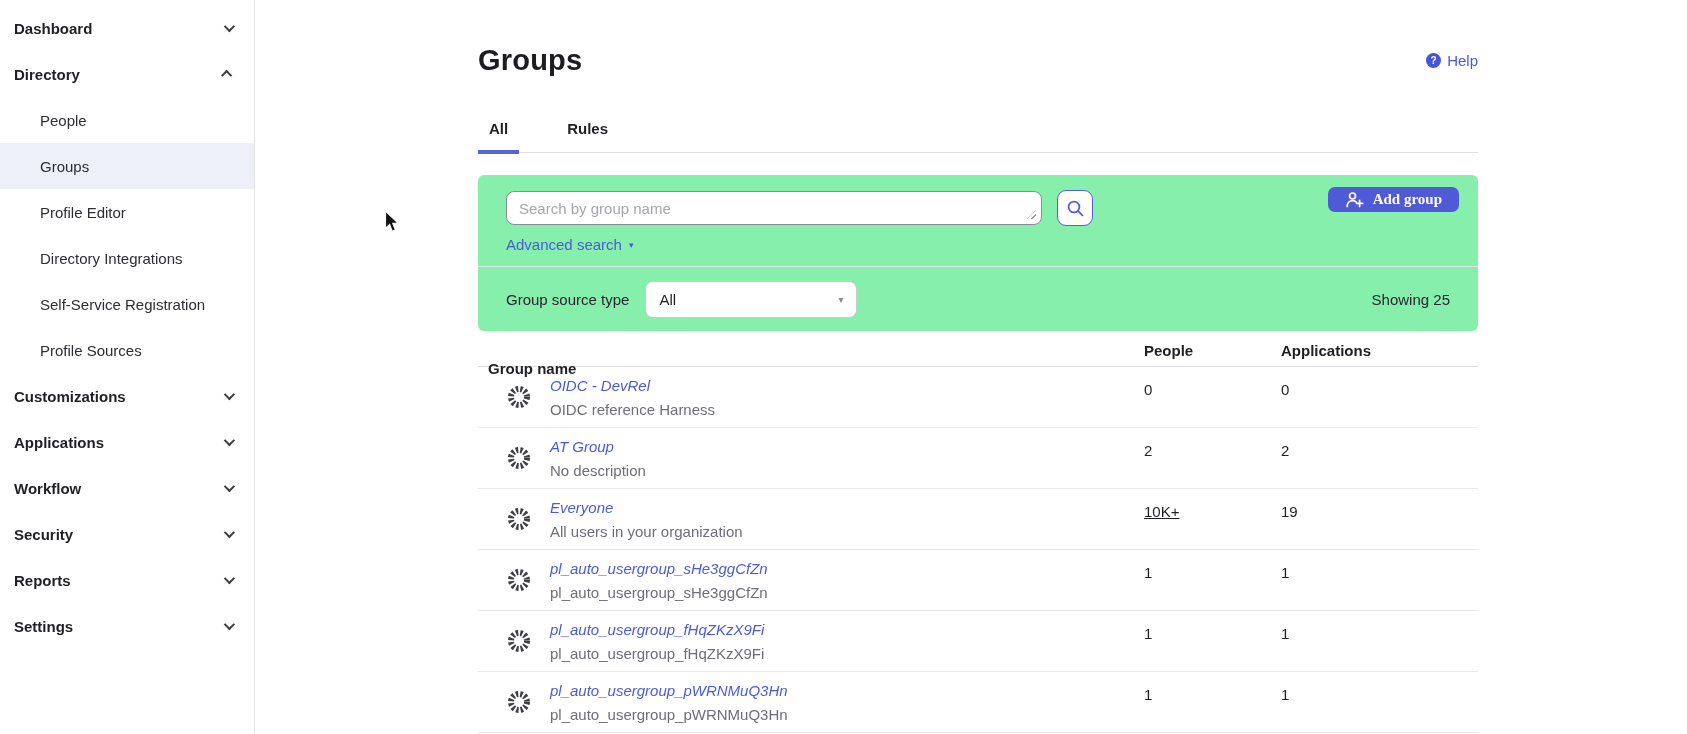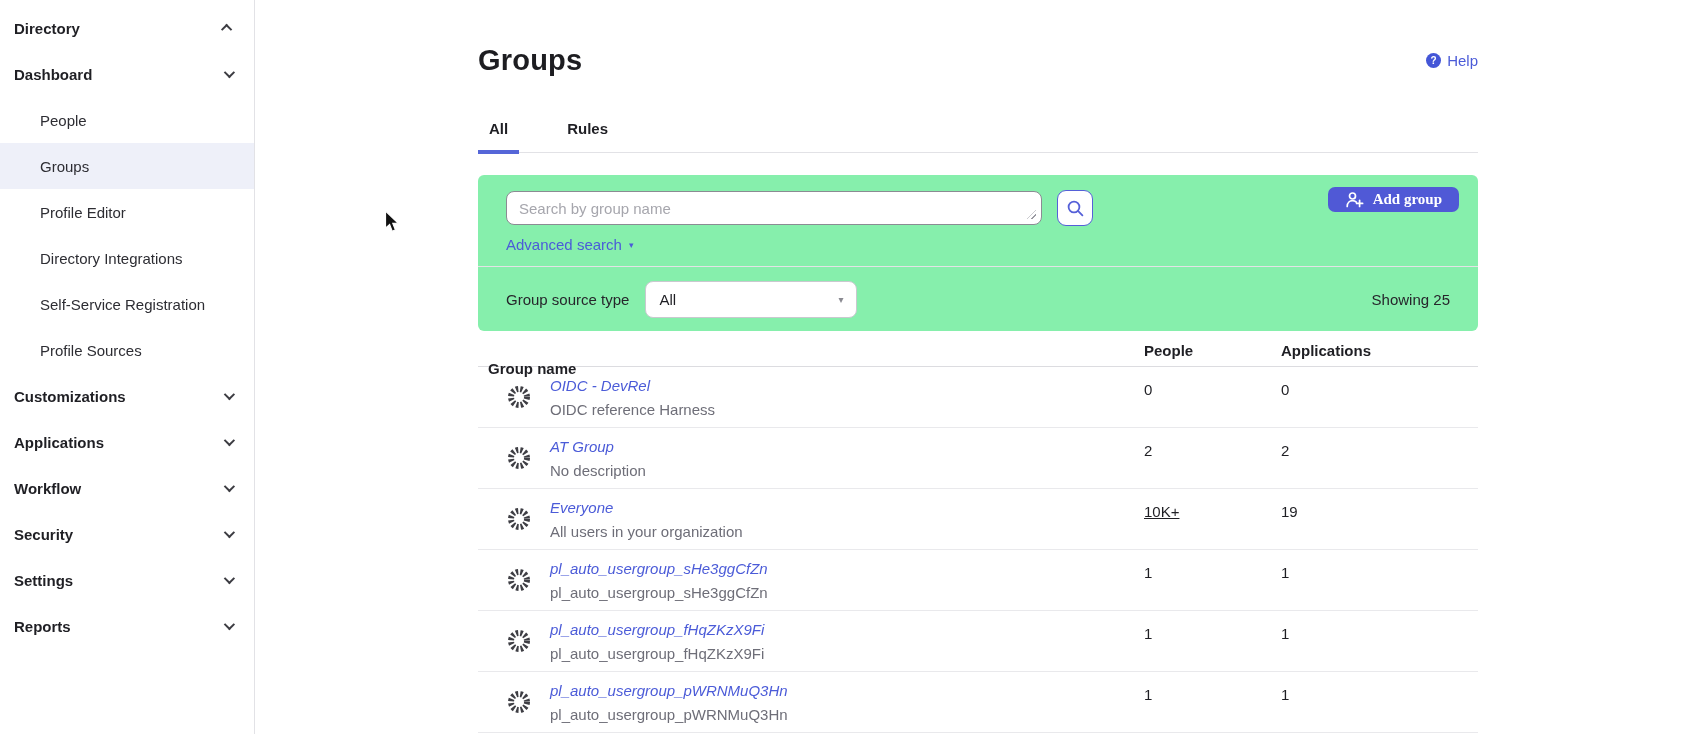--- a/index.html
+++ b/index.html
@@ -81,27 +81,27 @@
   .cell-apps { flex:1; padding-top:14px; font-size:15px; color:#1f1f24; }
   .count-link { text-decoration:underline; cursor:pointer; }
 
   .cursor { position:absolute; left:384px; top:210px; z-index:9; pointer-events:none; }
 </style>
 </head>
 <body>
 
 <nav class="sidebar">
   <div class="nav-item top">
+    <span>Dashboard</span>
+    <span class="chev"></span>
+  </div>
+  <div class="nav-item top">
     <span>Directory</span>
     <span class="chev up"></span>
   </div>
-  <div class="nav-item top">
-    <span>Dashboard</span>
-    <span class="chev"></span>
-  </div>
   <div class="nav-item sub">
     <span>People</span>
   </div>
   <div class="nav-item sub selected">
     <span>Groups</span>
   </div>
   <div class="nav-item sub">
     <span>Profile Editor</span>
   </div>
   <div class="nav-item sub">
@@ -123,25 +123,25 @@
   </div>
   <div class="nav-item top">
     <span>Workflow</span>
     <span class="chev"></span>
   </div>
   <div class="nav-item top">
     <span>Security</span>
     <span class="chev"></span>
   </div>
   <div class="nav-item top">
+    <span>Reports</span>
+    <span class="chev"></span>
+  </div>
+  <div class="nav-item top">
     <span>Settings</span>
-    <span class="chev"></span>
-  </div>
-  <div class="nav-item top">
-    <span>Reports</span>
     <span class="chev"></span>
   </div>
 </nav>
 
 <main class="main">
 
   <h1 class="page-title">Groups</h1>
 
   <div class="help-link">
     <span class="help-badge">?</span>

